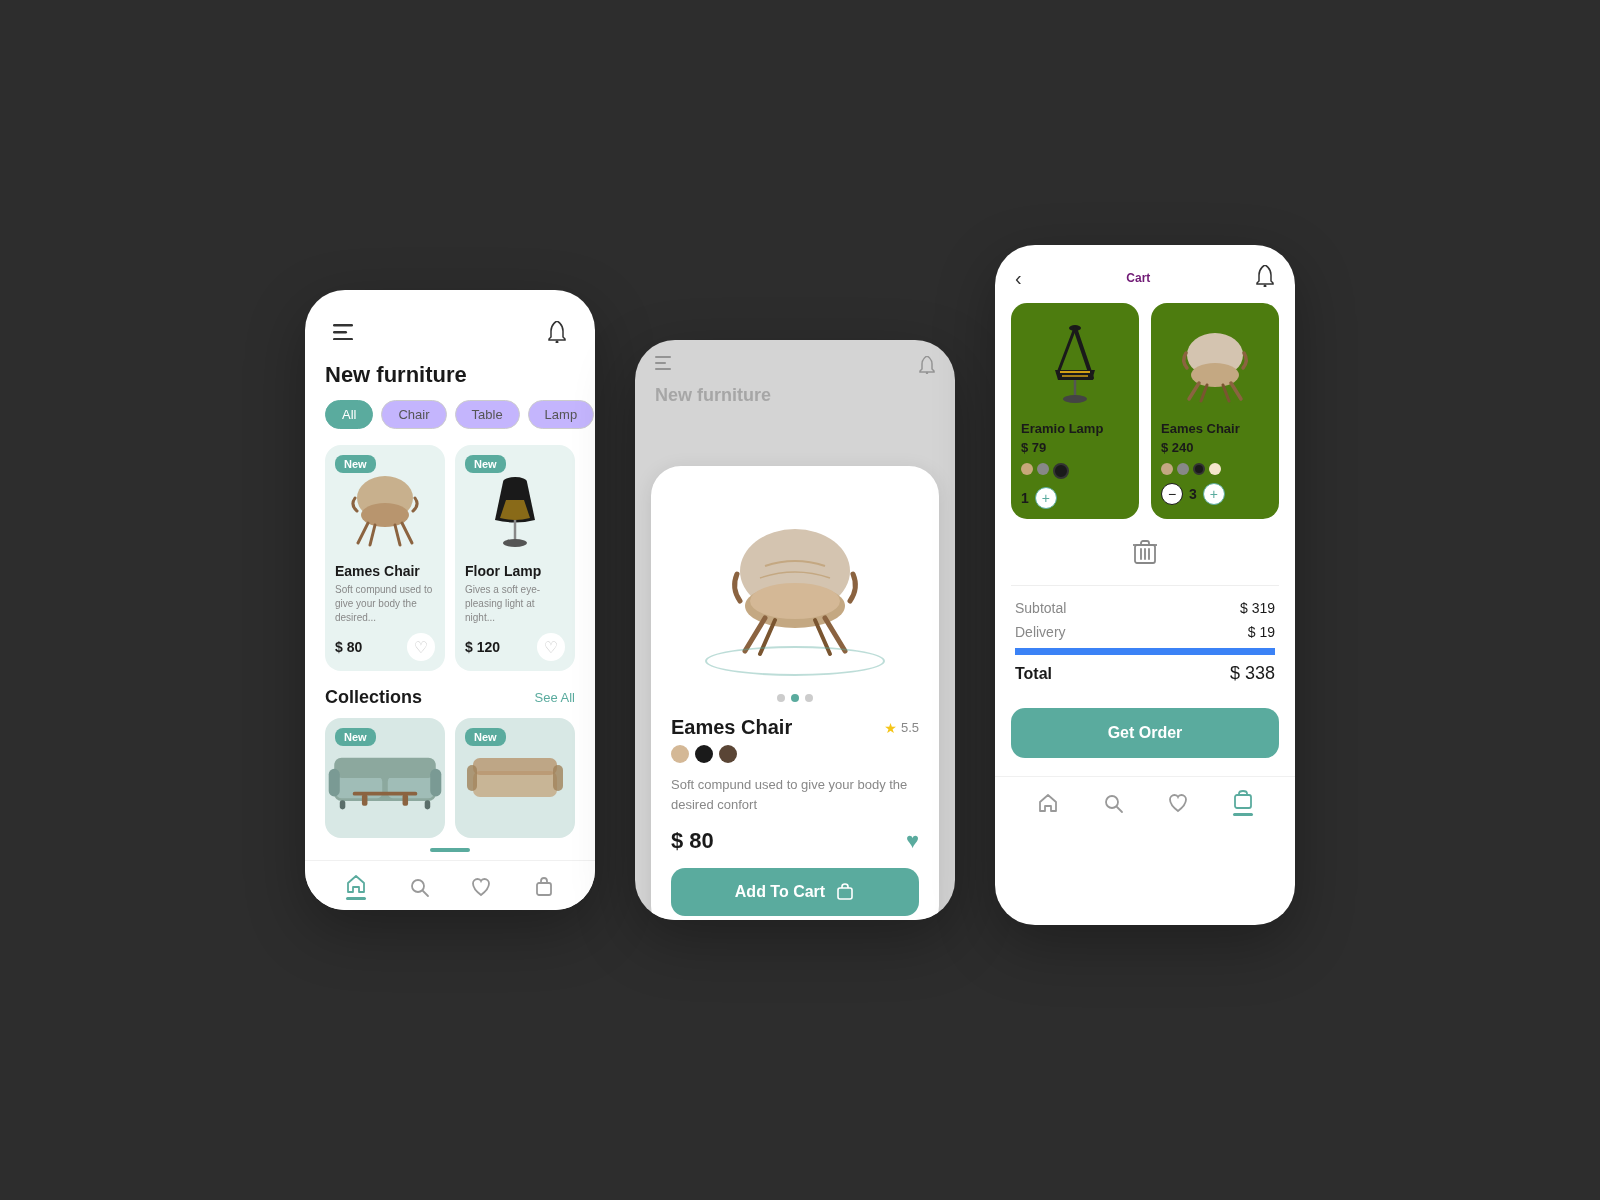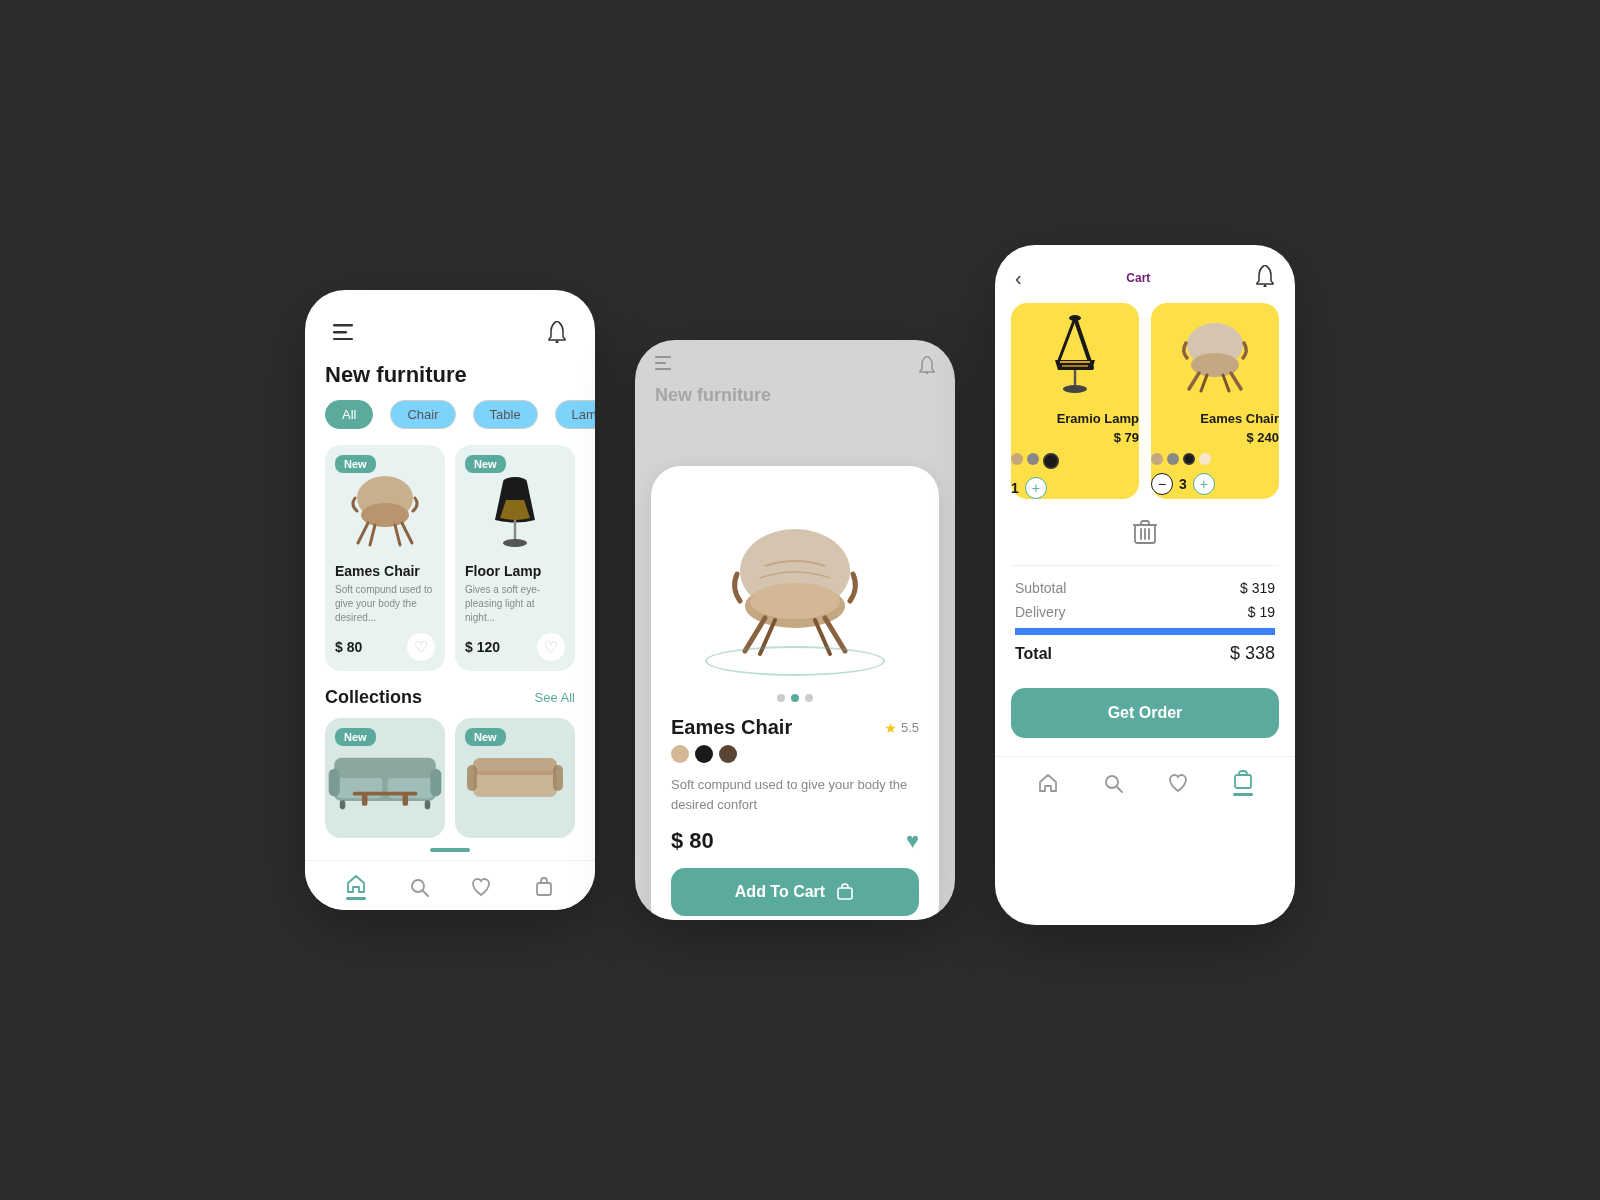--- a/index.html
+++ b/index.html
@@ -38,28 +38,28 @@
     
     .p1-header {
       display: flex;
       justify-content: space-between;
       align-items: center;
       padding: 24px 20px 12px;
     }
     .p1-title { padding: 0 20px 12px; font-size: 22px; font-weight: 700; color: #1a1a1a; }
     .p1-filters {
       display: flex;
-      gap: 17px;
+      gap: 8px;
       padding: 0 20px 16px;
     }
     .filter-btn {
       padding: 6px 16px;
       border-radius: 20px;
       border: 1.5px solid #ccc;
-      background: #7dd3fc;
+      background: #c4b5fd;
       font-size: 13px;
       color: #555;
       cursor: pointer;
     }
     .filter-btn.active {
       background: #5aab9e;
       border-color: #5aab9e;
       color: #fff;
     }
 
@@ -296,23 +296,23 @@
     .back-btn { font-size: 20px; color: #333; cursor: pointer; }
     .p3-title { font-size: 12px; font-weight: 700; color: #701a75; }
 
     .p3-cart-items {
       display: flex;
       gap: 12px;
       padding: 0 16px 12px;
     }
     .cart-item-card {
       flex: 1;
-      background: #fde047;
+      background: #4d7c0f;
       border-radius: 16px;
-      text-align: right;
+      padding: 10px;
     }
     .cart-item-img {
       width: 100%;
       height: 100px;
       display: flex;
       align-items: center;
       justify-content: center;
       margin-bottom: 8px;
     }
     .cart-item-name { font-size: 13px; font-weight: 600; color: #1a1a1a; margin-bottom: 4px; }

